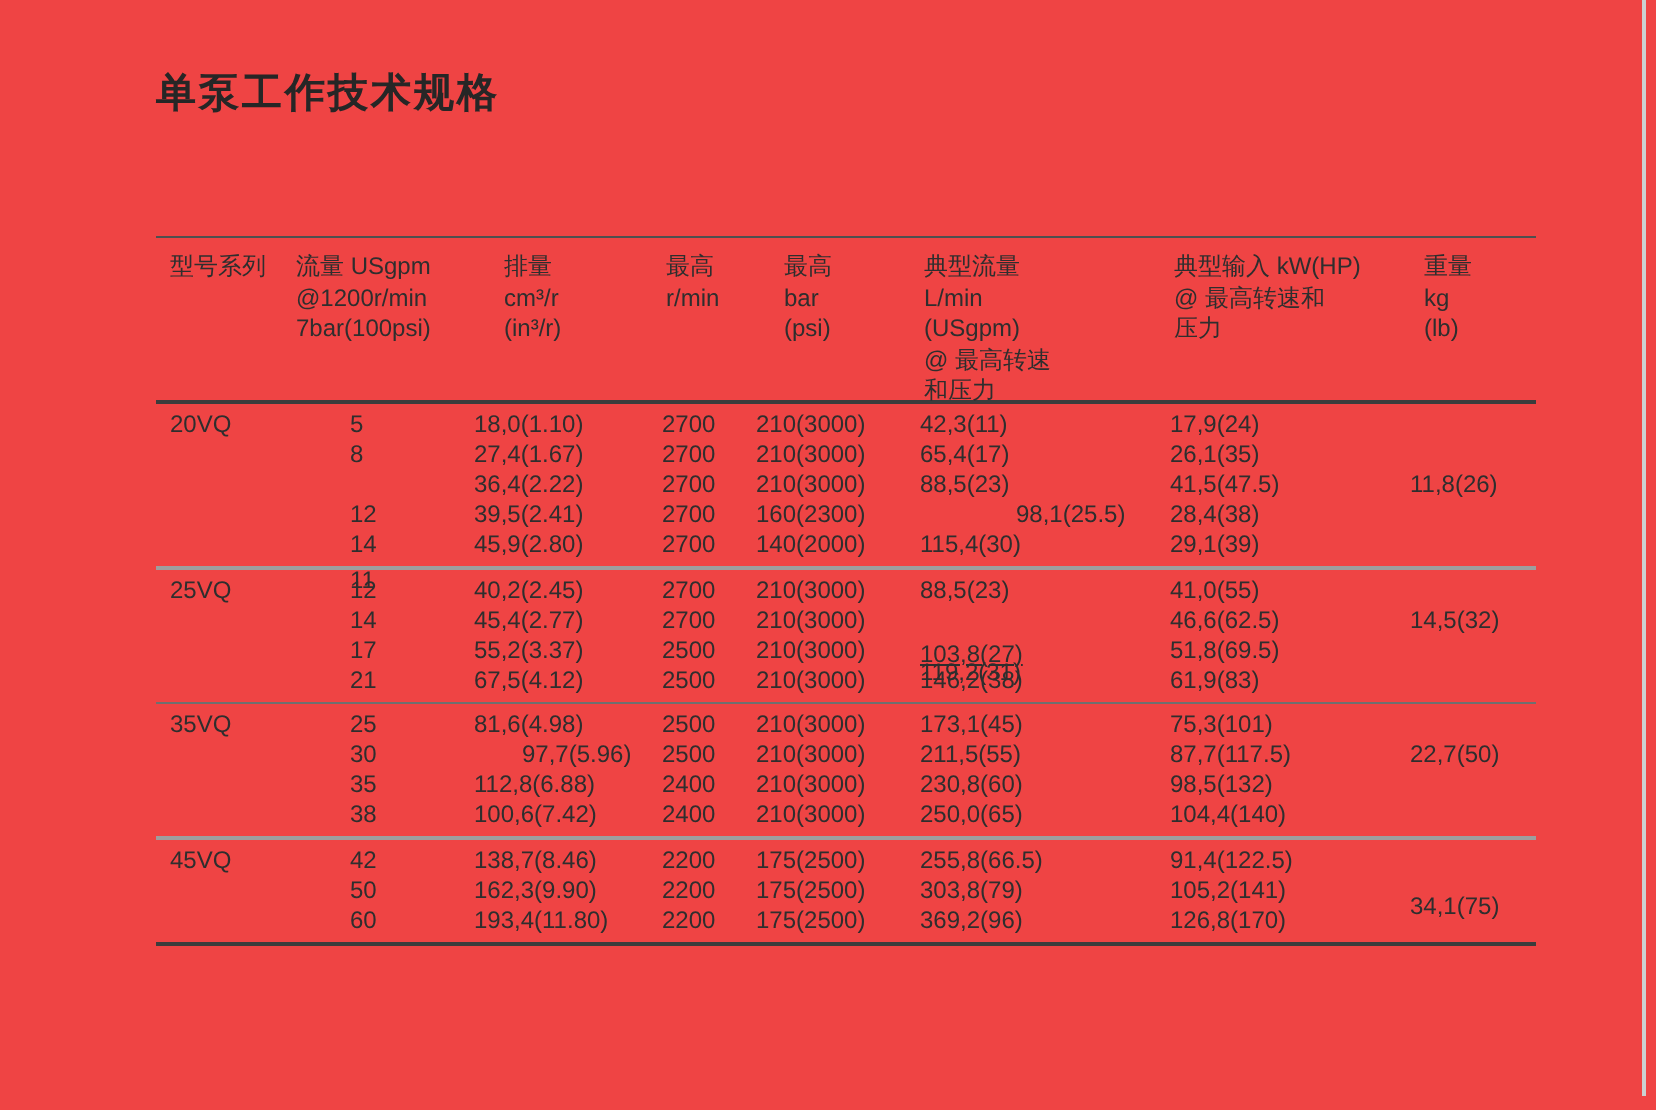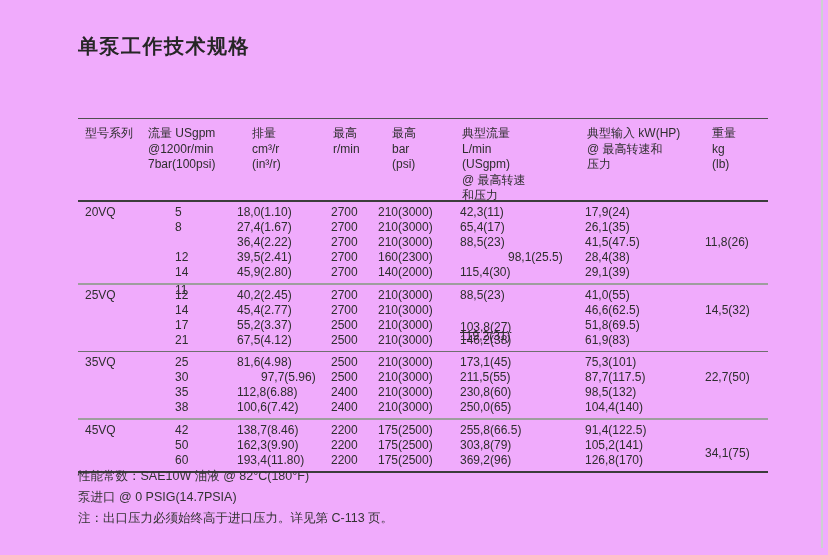--- a/index.html
+++ b/index.html
@@ -4,21 +4,21 @@
 <style>
   html,body{margin:0;padding:0;}
   body{
     width:828px;height:555px;
     background:#ffffff;
     font-family:"Liberation Sans","DejaVu Sans",sans-serif;
     color:#2f2f2f;
     overflow:hidden;
     position:relative;
   }
-  .page{position:absolute;inset:0;background:#f0abfc;}
+  .page{position:absolute;inset:0;background:#ef4444;}
   .page-edge{position:absolute;left:821px;top:0;width:2px;height:548px;background:#ccd1d1;}
   .page-title{
     position:absolute;left:78px;top:33px;
     font-size:20px;font-weight:700;letter-spacing:1.5px;color:#262626;margin:0;
   }
   .spec-table{
     position:absolute;left:78px;top:118px;width:690px;
     border-top:1px solid #4f4f4f;
   }
   .thead{position:relative;height:81px;border-bottom:2px solid #3c3c3c;}
@@ -200,20 +200,15 @@
           <span class="cell" style="left: 159px; top: 33px;">193,4(11.80)</span>
           <span class="cell" style="left: 253px; top: 33px;">2200</span>
           <span class="cell" style="left: 300px; top: 33px;">175(2500)</span>
           <span class="cell" style="left: 382px; top: 33px;">369,2(96)</span>
           <span class="cell" style="left: 507px; top: 33px;">126,8(170)</span>
           <span class="cell" style="left: 627px; top: 25.5px;">34,1(75)</span>
         </div>
       </div>
   </div>
 
-  <div class="notes">
-    <p>性能常数：SAE10W 油液 @ 82°C(180°F)</p>
-    <p>泵进口 @ 0 PSIG(14.7PSIA)</p>
-    <p>注：出口压力必须始终高于进口压力。详见第 C-113 页。</p>
-  </div>
 
   <div class="page-edge"></div>
 </div>
 
 </body></html>

